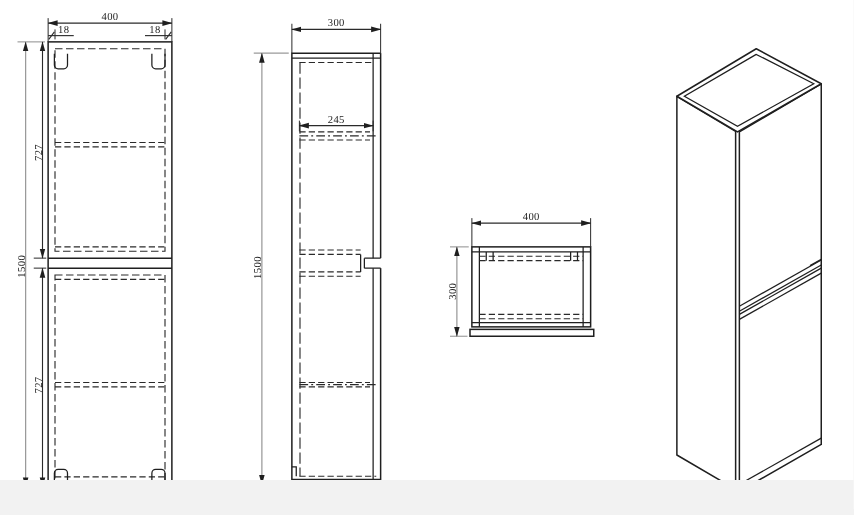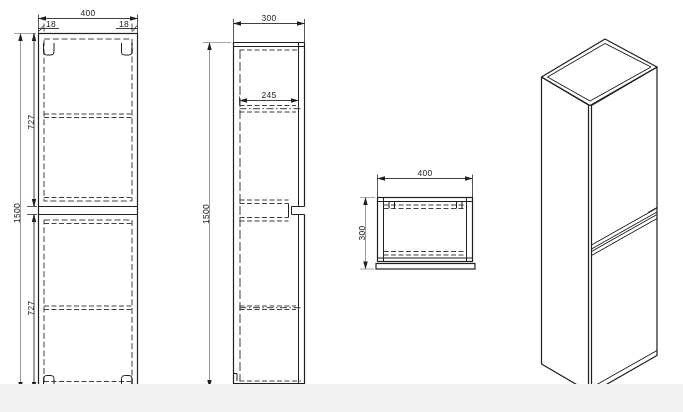--- a/index.html
+++ b/index.html
@@ -1,18 +1,18 @@
 <!DOCTYPE html>
 <html><head>
 <meta charset="utf-8">
 <style>
   html,body { margin:0; padding:0; background:#f2f2f2; }
   .sheet {
     position:relative; width:683px; height:384px; background:#ffffff;
-    font-family:Liberation Sans, sans-serif; overflow:hidden;
+    font-family:Liberation Serif, serif; overflow:hidden;
   }
   svg { display:block; }
 
   .ln      { fill:none; stroke:#1f1f1f; stroke-width:1.2; }
   .lnThin  { fill:none; stroke:#1f1f1f; stroke-width:1; }
   .face    { fill:#ffffff; stroke:#1f1f1f; stroke-width:1.2; stroke-linejoin:round; }
   .dash    { fill:none; stroke:#2a2a2a; stroke-width:0.9; stroke-dasharray:6 2.8; }
   .dash2   { fill:none; stroke:#2a2a2a; stroke-width:0.9; stroke-dasharray:5 2.5; }
   .dashdot { fill:none; stroke:#2a2a2a; stroke-width:0.9; stroke-dasharray:7 2.5 1.5 2.5; }
   .dashlong{ fill:none; stroke:#2a2a2a; stroke-width:0.9; stroke-dasharray:9 3; }

